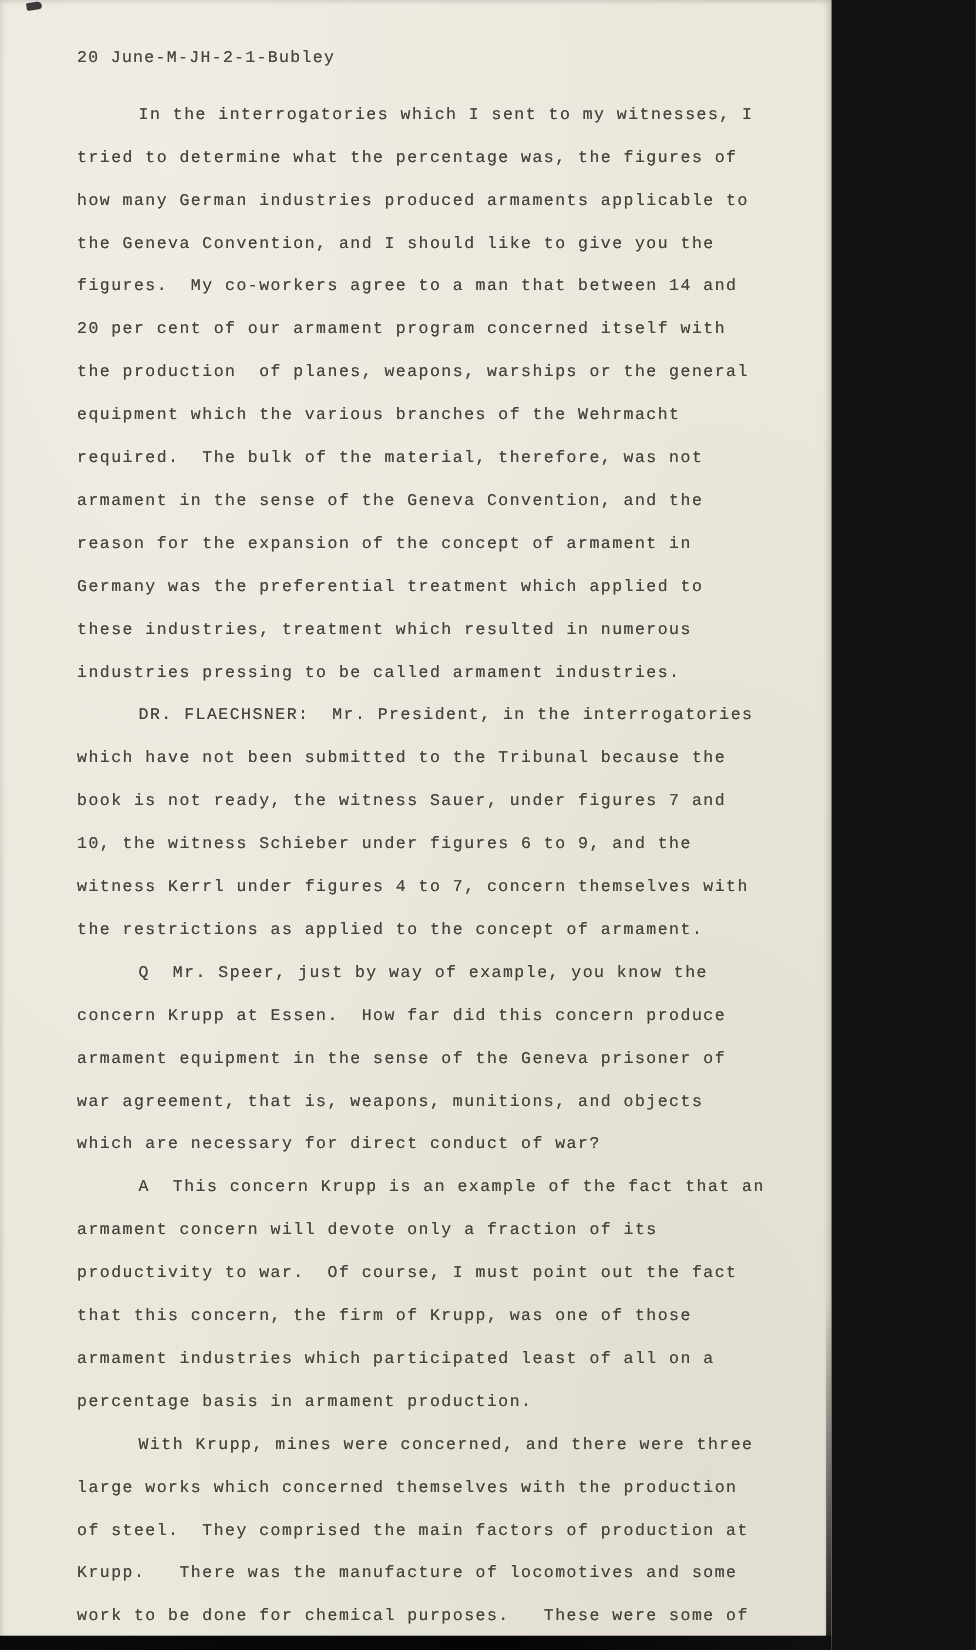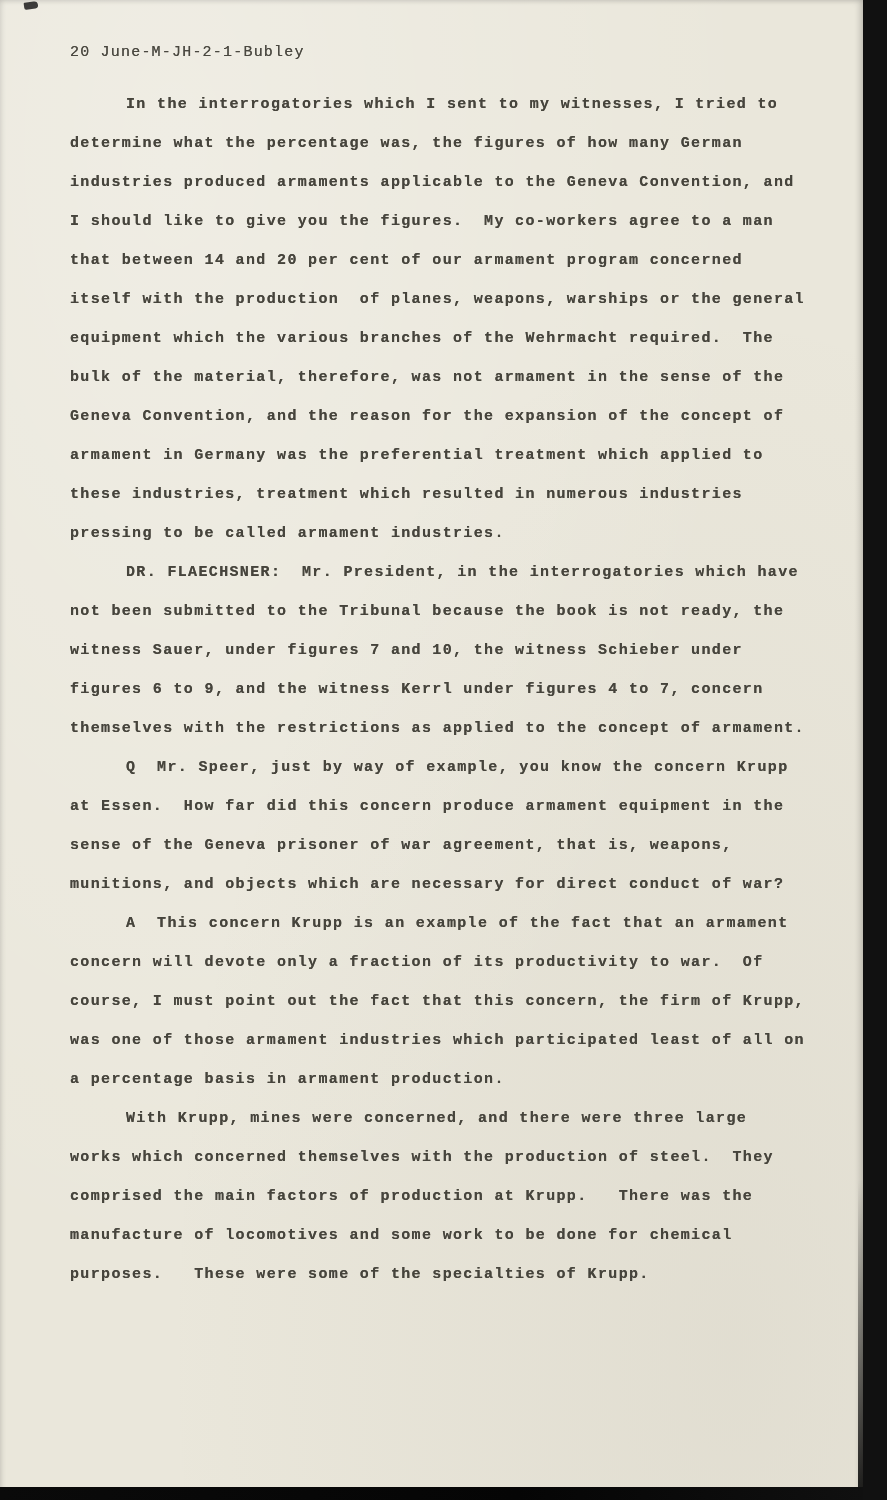--- a/index.html
+++ b/index.html
@@ -2,21 +2,21 @@
 <html><head>
 <meta charset="utf-8">
 <style>
   html, body {
     margin: 0;
     padding: 0;
     background: #111;
   }
   .scan {
     position: relative;
-    width: 863px;
+    width: 756px;
     height: 1500px;
     background: #eae7db;
     overflow: hidden;
     box-shadow: inset -3px 0 6px rgba(0,0,0,0.18), inset 2px 0 5px rgba(0,0,0,0.10);
     font-family: "Liberation Mono", "DejaVu Sans Mono", monospace;
     color: #46443c;
   }
   
   .scan::before {
     content: "";
@@ -61,21 +61,20 @@
     color: #4a4840;
     text-shadow: 0 0 0.6px rgba(58,56,48,0.75);
   }
   .doc-body p {
     margin: 0;
     font-size: 15px;
     line-height: 39px;
     letter-spacing: 1.35px;
     white-space: pre-wrap;
     text-shadow: 0 0 0.6px rgba(58,56,48,0.7);
-    font-weight: bold;
   }
   .doc-body p.indent {
     text-indent: 56px;
   }
   .doc-body p.gap-top {
     margin-top: 7px;
   }
   .doc-footer {
     position: absolute;
     left: 0;

